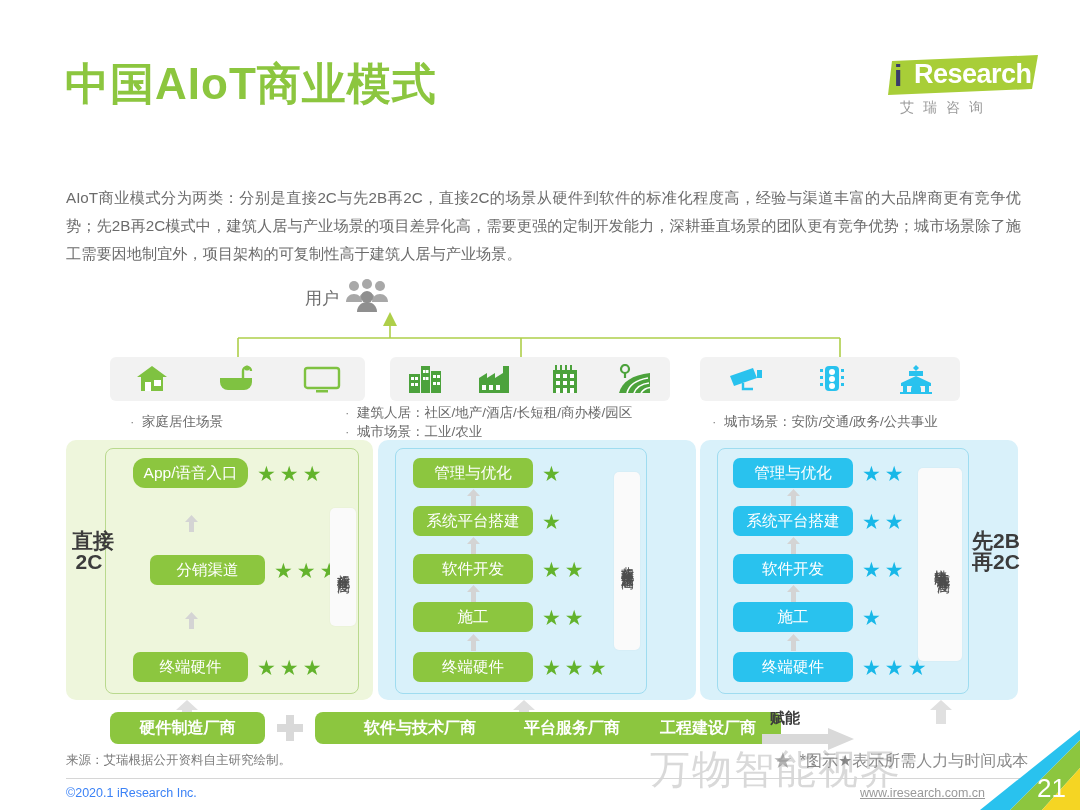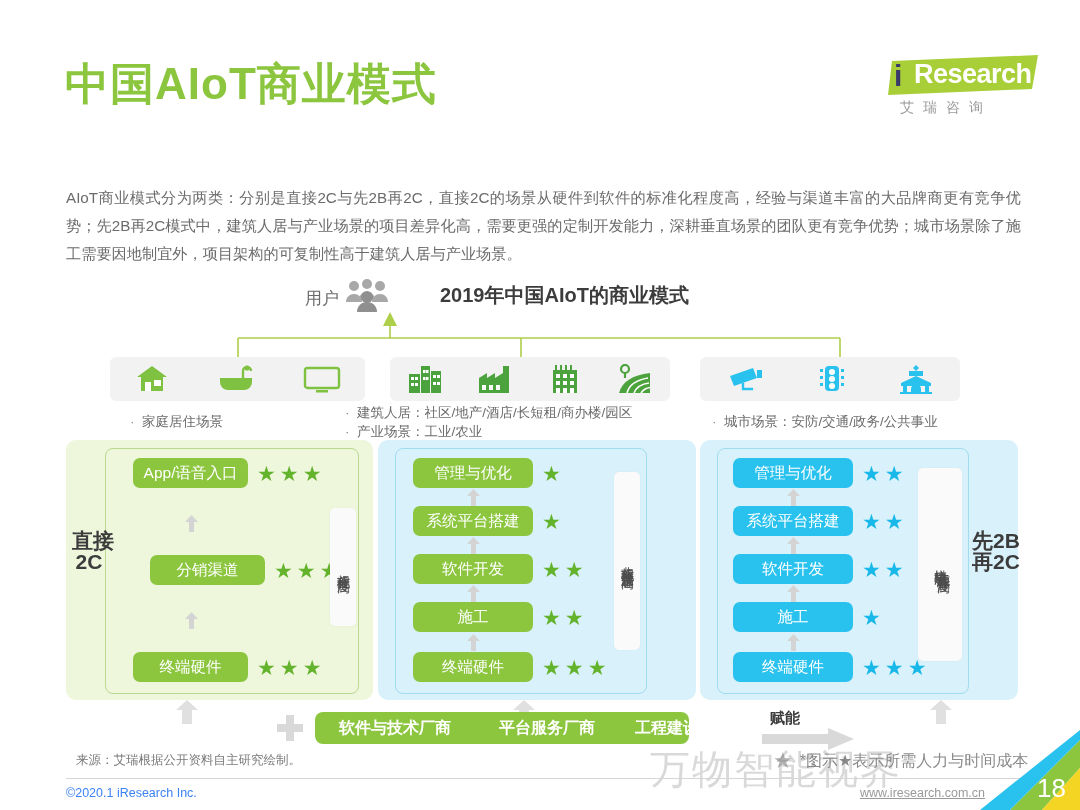--- a/index.html
+++ b/index.html
@@ -139,21 +139,21 @@
     position:absolute;left:770px;top:437px;font-size:15px;font-weight:700;
     color:#3c3c3c;
   }
   .big-arrow{position:absolute;left:762px;top:456px;width:92px;height:22px;}
 
   .legend{position:absolute;left:773px;top:478px;display:flex;align-items:center;}
   .legend-star{color:#b3b3b3;font-size:22px;line-height:1;}
   .legend-text{margin-left:7px;font-size:16px;color:#8a8a8a;white-space:nowrap;}
 
   .source{
-    position:absolute;left:76px;top:752px;font-size:12.5px;color:#7a7a7a;
+    position:absolute;left:66px;top:752px;font-size:12.5px;color:#7a7a7a;
   }
   .footline{position:absolute;left:66px;top:778px;width:954px;height:1px;background:#d6d6d6;}
   .copyright{position:absolute;left:66px;top:786px;font-size:12.5px;color:#3b82f6;}
   .url{position:absolute;left:860px;top:786px;font-size:12.5px;color:#9a9a9a;text-decoration:underline;}
 
   .corner{position:absolute;right:0;bottom:0;width:130px;height:80px;}
   .pagenum{
     position:absolute;right:14px;bottom:6px;font-size:26px;color:#ffffff;
     font-weight:500;
   }
@@ -191,21 +191,20 @@
         <circle cx="22" cy="6" r="5"></circle>
           <path d="M14 22c0-5 3.6-8 8-8s8 3 8 8z"></path>
         <circle cx="35" cy="8" r="5"></circle>
           <path d="M27 24c0-5 3.6-8 8-8s8 3 8 8z"></path>
       </g>
       <g fill="#8f8f8f">
         <circle cx="22" cy="19" r="6"></circle>
           <path d="M12 34c0-6 4.5-10 10-10s10 4 10 10z"></path>
       </g>
     </svg>
-    <div class="chart-title">2019年中国AIoT的商业模式</div>
 
     <svg class="connector" viewBox="0 0 880 60">
       <g stroke="#aecf4a" stroke-width="1.6" fill="none">
         <line x1="138" y1="26" x2="740" y2="26"></line>
         <line x1="138" y1="26" x2="138" y2="48"></line>
         <line x1="421" y1="26" x2="421" y2="48"></line>
         <line x1="740" y1="26" x2="740" y2="48"></line>
         <line x1="290" y1="26" x2="290" y2="12"></line>
       </g>
       <polygon points="290,0 297,14 283,14" fill="#aecf4a"></polygon>
@@ -322,21 +321,21 @@
         <path d="M12 29v-4a5 5 0 0 1 10 0v4z" fill="#29c2ee"></path>
         <rect x="1" y="28" width="32" height="2.5" fill="#29c2ee"></rect>
       </svg>
     </div>
 
     <div class="band-note n1">
       <span class="bullet">·</span><span>家庭居住场景</span>
     </div>
     <div class="band-note n2">
       <div><span class="bullet">·</span><span>建筑人居：社区/地产/酒店/长短租/商办楼/园区</span></div>
-      <div><span class="bullet">·</span><span>产业场景：工业/农业</span></div>
+      <div><span class="bullet">·</span><span>城市场景：工业/农业</span></div>
     </div>
     <div class="band-note n3">
       <span class="bullet">·</span><span>城市场景：安防/交通/政务/公共事业</span>
     </div>
 
     <div class="panel p-left"></div>
     <div class="panel p-mid"></div>
     <div class="panel p-right"></div>
 
     <div class="inner-box ib-left"></div>
@@ -346,21 +345,21 @@
     <div class="side-label sl-left">
       <div>直接</div>
       <div>2C</div>
     </div>
     <div class="side-label sl-right">
       <div>先2B</div>
       <div>再2C</div>
     </div>
 
     <div class="row" style="left:133px;top:186px;">
-      <div class="pill green" style="width:115px;height:30px;">App/语音入口</div>
+      <div class="pill green" style="width:115px;height:30px;border-radius:12px;">App/语音入口</div>
       <div class="stars">
         <span class="star green">★</span>
         <span class="star green">★</span>
         <span class="star green">★</span>
       </div>
     </div>
     <div class="row" style="left:133px;top:283px;padding-left:17px;">
       <div class="pill green" style="width:115px;height:30px;">分销渠道</div>
       <div class="stars">
         <span class="star green">★</span>
@@ -487,22 +486,23 @@
     <svg style="position:absolute;left:176px;top:428px;width:22px;height:24px;" viewBox="0 0 22 24">
       <path d="M11 0 22 10h-6v14H6V10H0z" fill="#e0e0e0"></path>
     </svg>
     <svg style="position:absolute;left:513px;top:428px;width:22px;height:24px;" viewBox="0 0 22 24">
       <path d="M11 0 22 10h-6v14H6V10H0z" fill="#e0e0e0"></path>
     </svg>
     <svg style="position:absolute;left:930px;top:428px;width:22px;height:24px;" viewBox="0 0 22 24">
       <path d="M11 0 22 10h-6v14H6V10H0z" fill="#e0e0e0"></path>
     </svg>
 
+    <div class="bpill" style="left:110px;top:440px;width:155px;">硬件制造厂商</div>
     <div class="plus"></div>
-    <div class="bpill" style="left:315px;top:440px;width:374px;justify-content:space-between;font-family:Liberation Serif, serif;">
+    <div class="bpill" style="left:315px;top:440px;width:466px;justify-content:center;font-family:Liberation Serif, serif;">
       <span style="margin-left:24px;">软件与技术厂商</span>
       <span style="margin-left:48px;">平台服务厂商</span>
       <span style="margin-left:40px;">工程建设厂商</span>
     </div>
     <div class="enable-label">赋能</div>
     <svg class="big-arrow" viewBox="0 0 92 22">
       <path d="M0 6h66V0l26 11-26 11v-6H0z" fill="#d9d9d9"></path>
     </svg>
 
     <div class="legend">
@@ -519,15 +519,15 @@
   <div class="source">来源：艾瑞根据公开资料自主研究绘制。</div>
   <div class="footline"></div>
   <div class="copyright">©2020.1 iResearch Inc.</div>
   <div class="url">www.iresearch.com.cn</div>
 
   <svg class="corner" viewBox="0 0 130 80">
     <polygon points="60,80 130,10 130,38 92,80" fill="#8cc63f"></polygon>
     <polygon points="92,80 130,38 130,80" fill="#f5d523"></polygon>
     <polygon points="30,80 130,0 130,10 60,80" fill="#29c2ee"></polygon>
   </svg>
-  <div class="pagenum">18</div>
+  <div class="pagenum">21</div>
 
 </div>
 
 </body></html>

